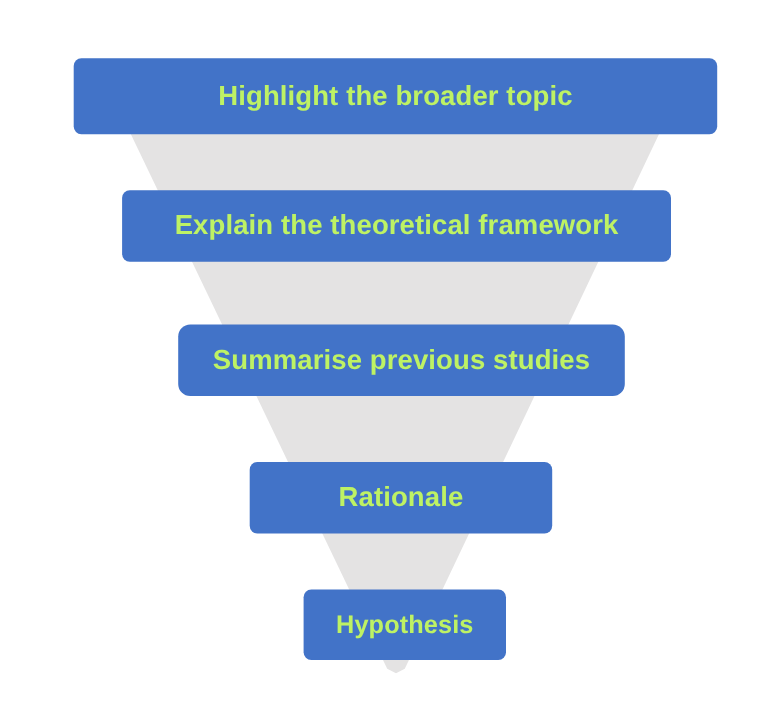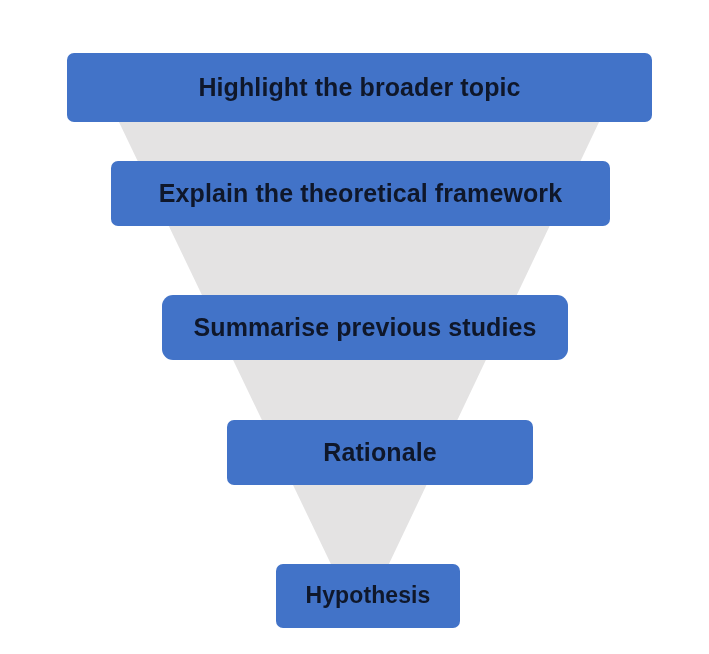--- a/index.html
+++ b/index.html
@@ -32,40 +32,40 @@
   }
 
   .funnel-stage {
     position: absolute;
     box-sizing: border-box;
     display: flex;
     align-items: center;
     justify-content: center;
     border-radius: 7px;
     background: #4273c8;
-    color: #0f172a;
+    color: #bef264;
     text-align: center;
     font-weight: bold;
     letter-spacing: 0.1px;
     line-height: 1.1;
     z-index: 2;
     padding: 0 6px;
   }
 
   .stage-label {
     display: block;
     white-space: nowrap;
   }
 
   
   #stage-1 { left: 67px;  top: 53px;  width: 585px; height: 69px; font-size: 25px; }
-  #stage-2 { left: 111px; top: 161px; width: 499px; height: 65px; font-size: 25px; }
+  #stage-2 { left: 111px; top: 173px; width: 499px; height: 65px; font-size: 25px; }
   #stage-3 { left: 162px; top: 295px; width: 406px; height: 65px; font-size: 25px; border-radius: 11px; }
-  #stage-4 { left: 227px; top: 420px; width: 306px; height: 65px; font-size: 25px; }
-  #stage-5 { left: 276px; top: 536px; width: 184px; height: 64px; font-size: 23px; margin-top: 28px; }
+  #stage-4 { left: 227px; top: 420px; width: 275px; height: 65px; font-size: 25px; }
+  #stage-5 { left: 276px; top: 536px; width: 184px; height: 64px; font-size: 23px; }
 </style>
 </head>
 <body>
 
 <div id="funnel-diagram">
 
   <svg class="funnel-shape" viewBox="0 0 709 654" width="709" height="654" xmlns="http://www.w3.org/2000/svg">
     <polygon points="118,120 600,120 368,608 360,612 352,608" fill="#e4e3e3"></polygon>
   </svg>
 

